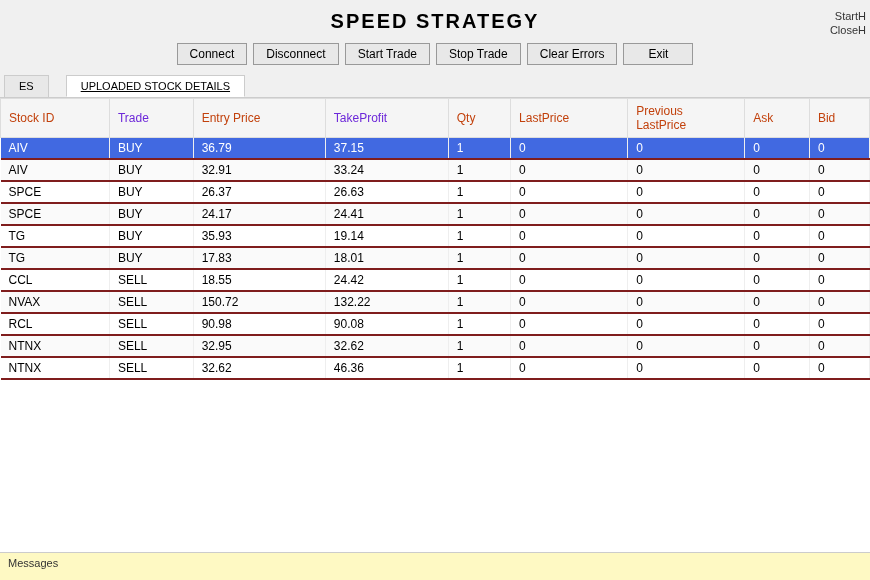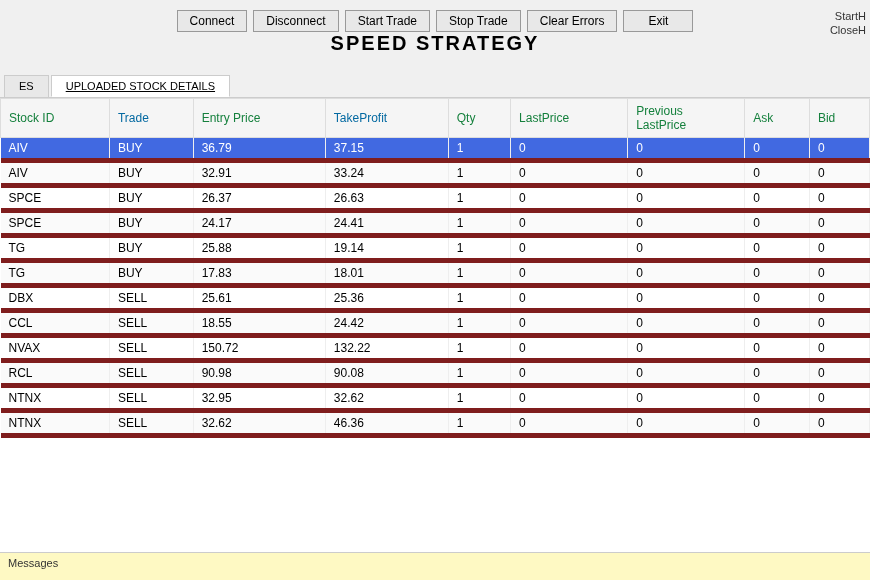--- a/index.html
+++ b/index.html
@@ -67,21 +67,21 @@
       padding: 0 0 0 4px;
       margin-top: 4px;
     }
     .tab {
       padding: 4px 14px;
       border: 1px solid #ccc;
       border-bottom: none;
       background: #e8e8e8;
       cursor: pointer;
       font-size: 11px;
-      margin-right: 2px;
+      margin-right: 17px;
       text-align: right;
     }
     .tab.active {
       background: #fff;
       border-bottom: 1px solid #fff;
       z-index: 1;
       text-decoration: underline;
     }
     #main-content {
       flex: 1;
@@ -101,31 +101,31 @@
       font-size: 12px;
     }
     thead tr {
       background: #f5f5f5;
     }
     thead th {
       padding: 5px 8px;
       text-align: left;
       border: 1px solid #ddd;
       font-weight: normal;
-      color: #0369a1;
+      color: #6d28d9;
       white-space: nowrap;
       position: sticky;
       top: 0;
       background: #f5f5f5;
     }
     thead th.black-header {
-      color: #15803d;
+      color: #c2410c;
     }
     tbody tr {
-      border-bottom: 5px solid #7f1d1d;
+      border-bottom: 2px solid #7f1d1d;
     }
     tbody tr:nth-child(even) { background: #fafafa; }
     tbody tr.selected { background: #4169e1; color: #fff; }
     tbody td {
       padding: 3px 8px;
       border-right: 1px solid #eee;
       white-space: nowrap;
     }
     tbody tr.selected td { color: #fff; }
     #messages-bar {
@@ -135,30 +135,30 @@
       font-size: 11px;
       color: #333;
       height: 28px;
     }
   </style>
 </head>
 <body>
 
 <div id="app">
   <div id="header">
+    <div id="title">SPEED STRATEGY</div>
     <div id="toolbar">
 
     <button class="toolbar-btn">Connect</button>
         <button class="toolbar-btn">Disconnect</button>
         <button class="toolbar-btn">Start Trade</button>
         <button class="toolbar-btn">Stop Trade</button>
         <button class="toolbar-btn">Clear Errors</button>
         <button class="toolbar-btn">Exit</button>
       </div>
-    <div id="title">SPEED STRATEGY</div>
     <div id="side-labels">
 
     <span class="side-label">StartH</span>
         <span class="side-label">CloseH</span>
       </div>
   </div>
 
   <div id="tabs-bar">
 
   <div class="tab">ES</div>
@@ -224,44 +224,33 @@
               <td>24.41</td>
               <td>1</td>
               <td>0</td>
               <td>0</td>
               <td>0</td>
               <td>0</td>
             </tr>
             <tr>
               <td>TG</td>
               <td>BUY</td>
-              <td>25.88</td>
+              <td>35.93</td>
               <td>19.14</td>
               <td>1</td>
               <td>0</td>
               <td>0</td>
               <td>0</td>
               <td>0</td>
             </tr>
             <tr>
               <td>TG</td>
               <td>BUY</td>
               <td>17.83</td>
               <td>18.01</td>
-              <td>1</td>
-              <td>0</td>
-              <td>0</td>
-              <td>0</td>
-              <td>0</td>
-            </tr>
-            <tr>
-              <td>DBX</td>
-              <td>SELL</td>
-              <td>25.61</td>
-              <td>25.36</td>
               <td>1</td>
               <td>0</td>
               <td>0</td>
               <td>0</td>
               <td>0</td>
             </tr>
             <tr>
               <td>CCL</td>
               <td>SELL</td>
               <td>18.55</td>

